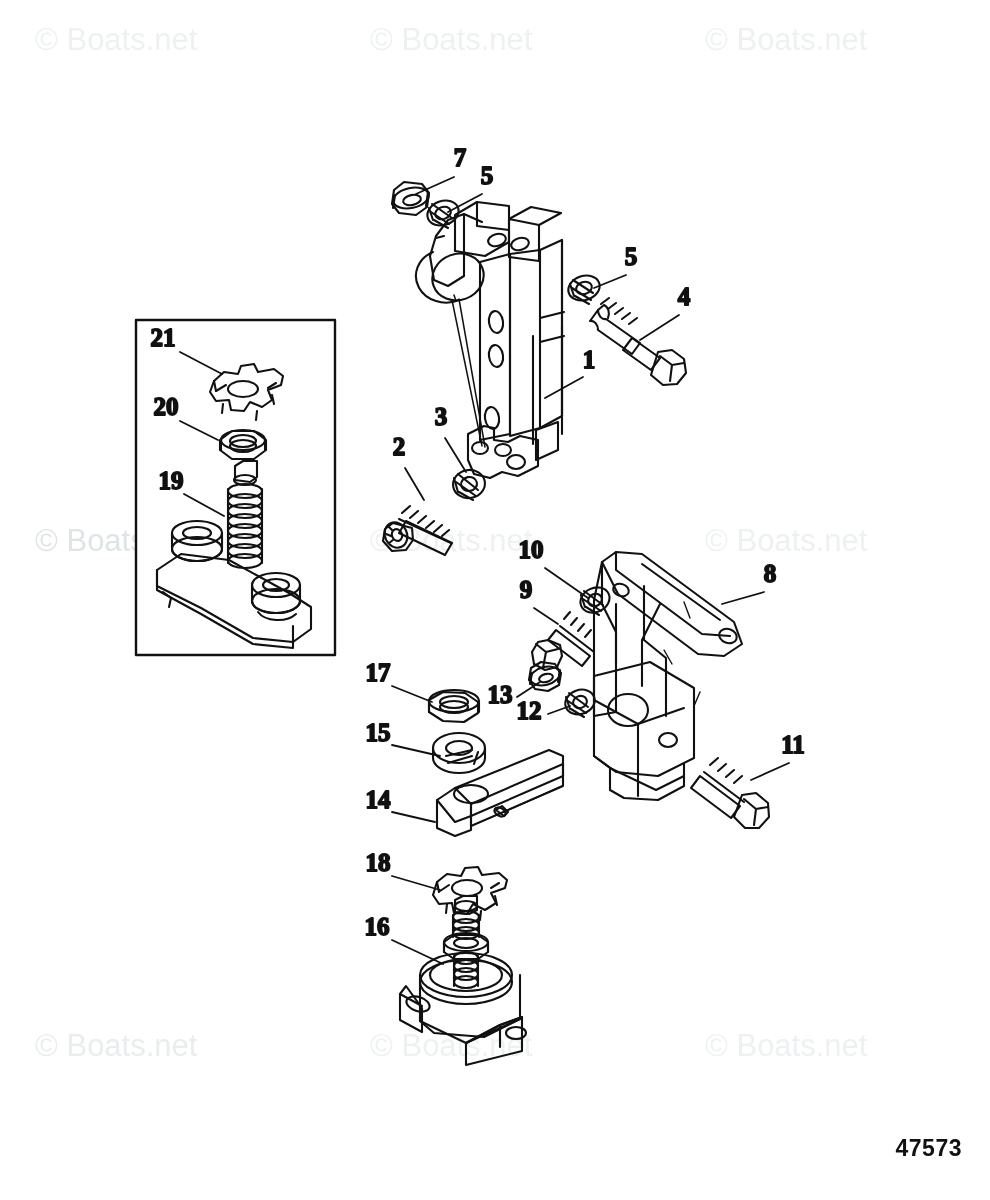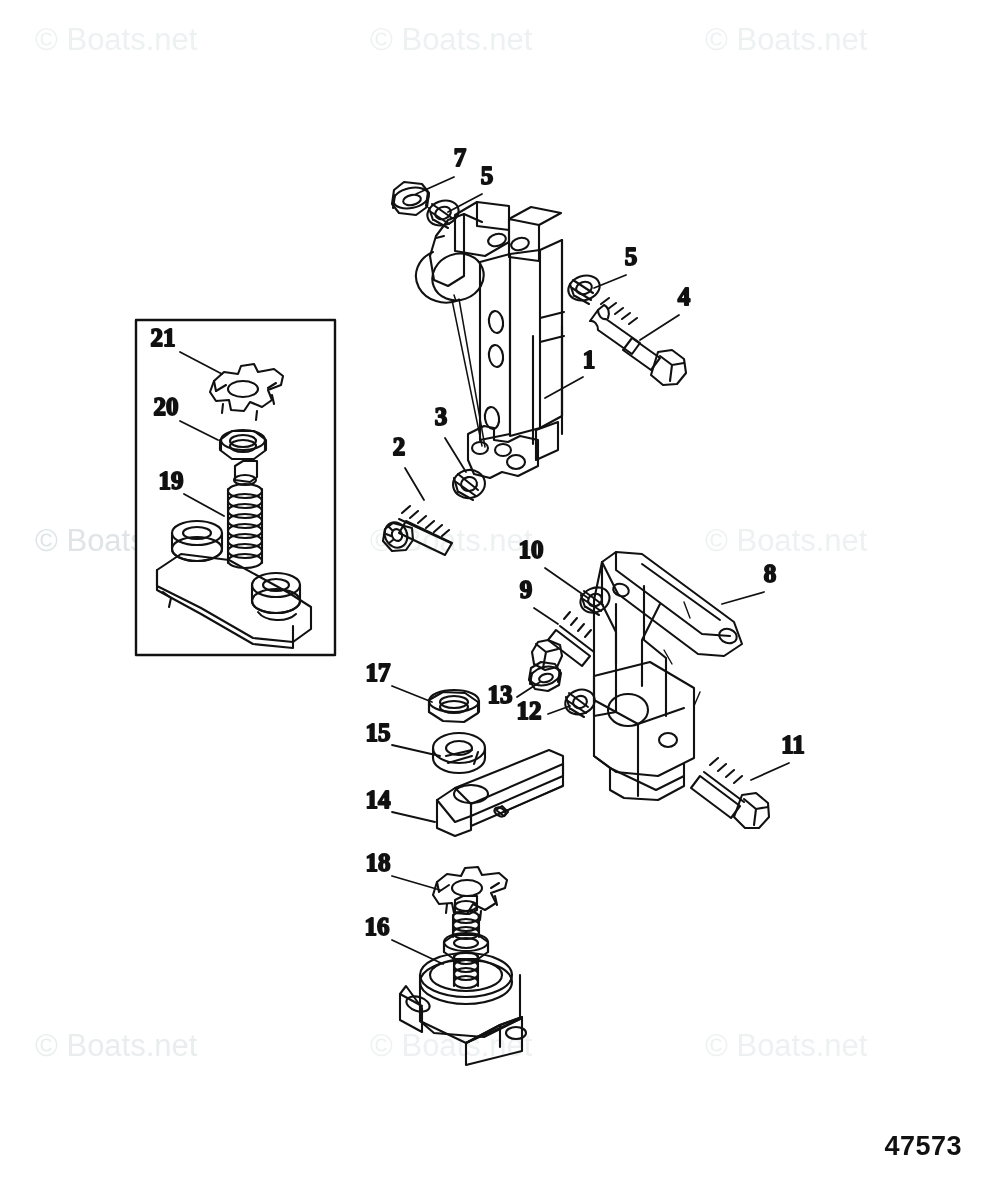--- a/index.html
+++ b/index.html
@@ -23,21 +23,21 @@
     user-select:none;
   }
   .wm.strong{color:#dfe4e6;}
   .wm.mid{color:#e9edee;}
 
   
   .docnum{
     position:absolute;
     right:28px;bottom:38px;
     font-family:"Liberation Sans", sans-serif;
-    font-size:27px;
+    font-size:23px;
     font-weight:700;
     color:#111111;
     letter-spacing:0.5px;
   }
 
   
   text.callout{
     font-family:"Liberation Serif", serif;
     font-size:25px;
     font-weight:700;

